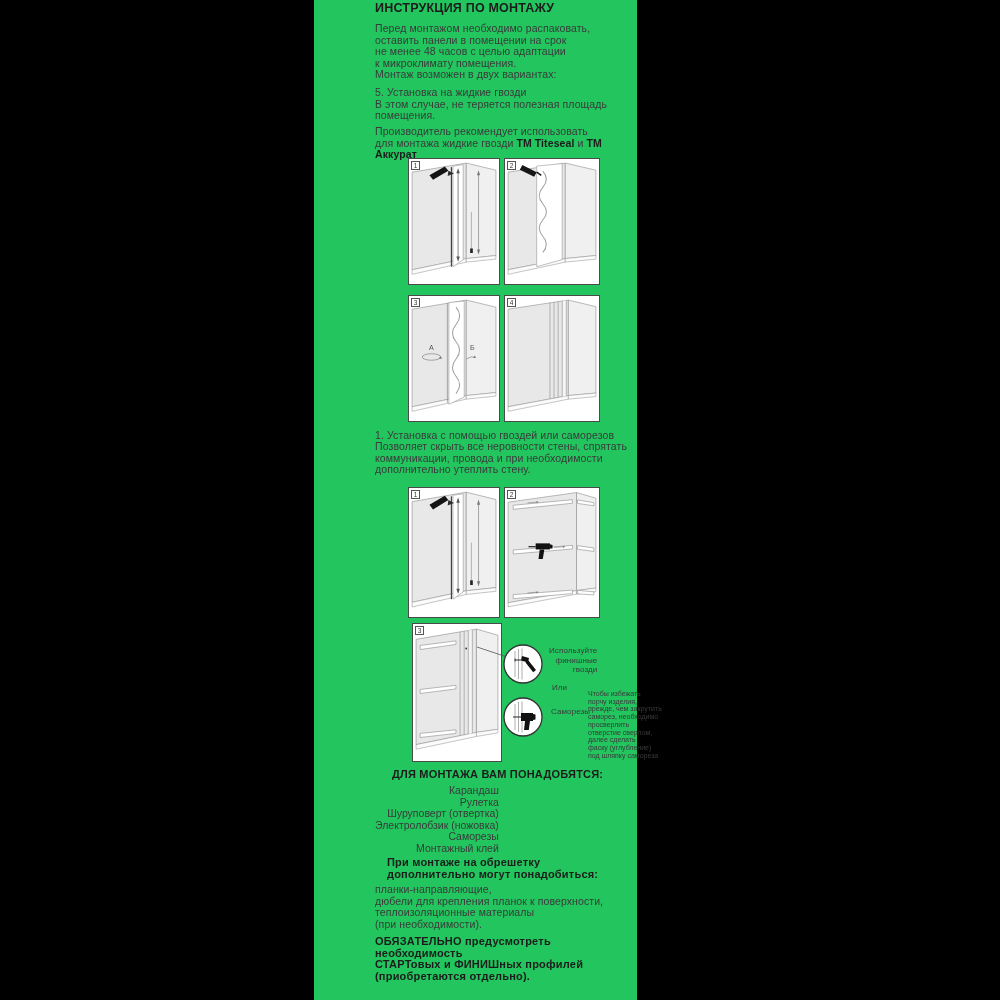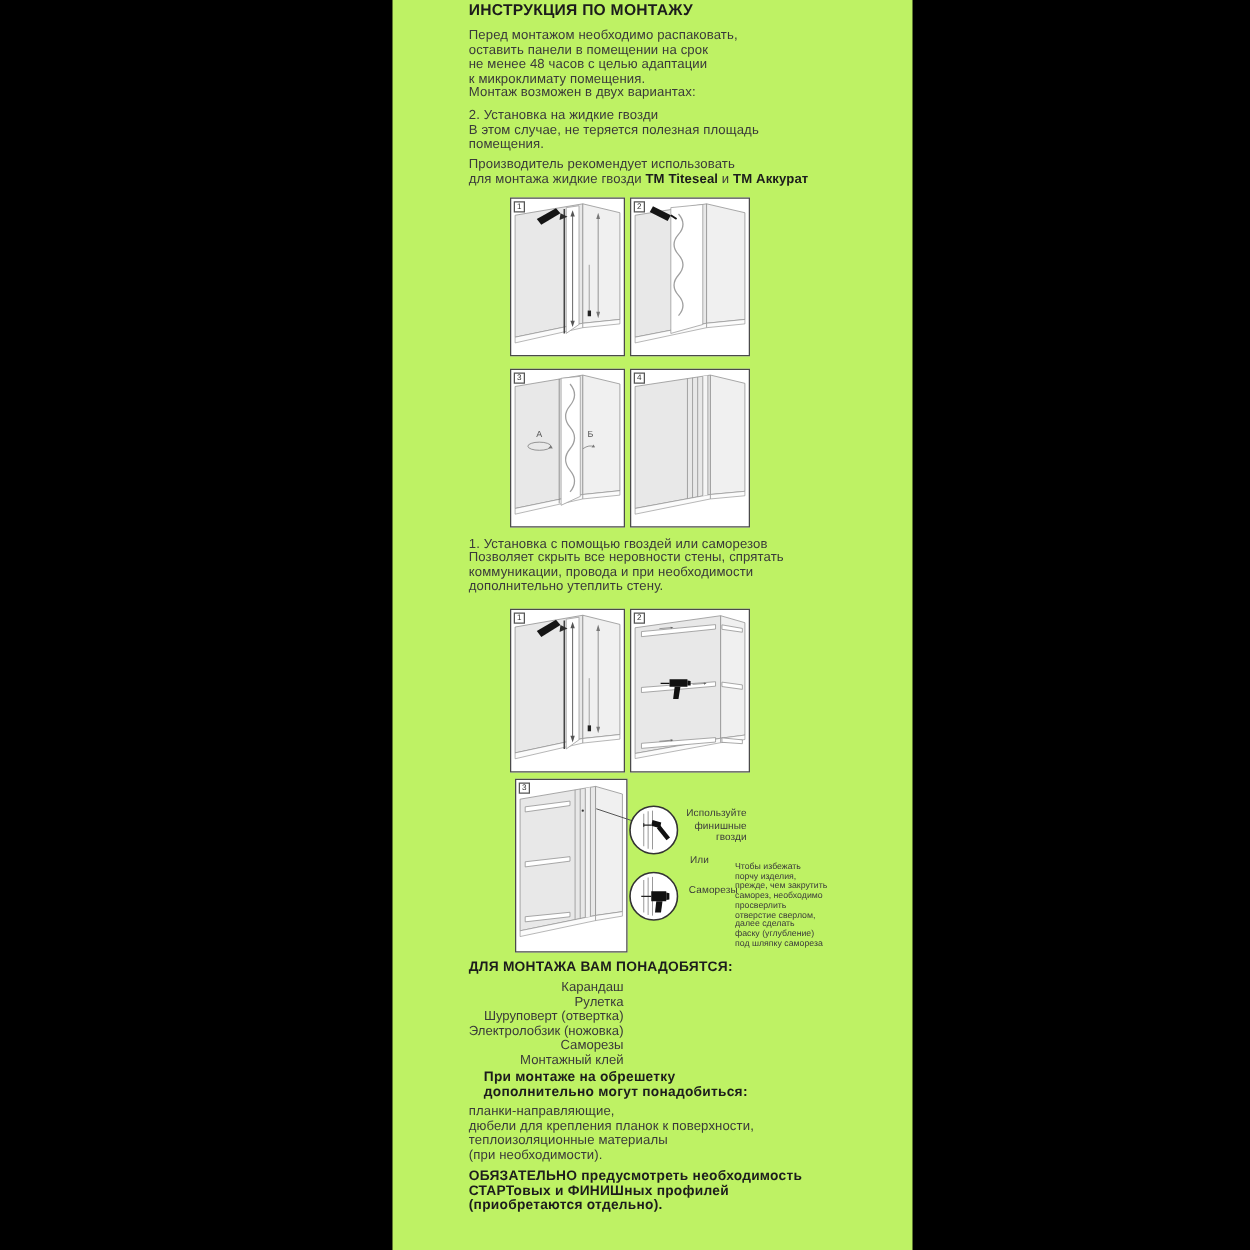--- a/index.html
+++ b/index.html
@@ -1,18 +1,18 @@
 <!DOCTYPE html>
 <html><head>
 <meta charset="utf-8">
 <style>
   html,body { margin:0; padding:0; }
   body { background:#000; font-family:"Liberation Sans", sans-serif; }
   .canvas { position:relative; width:1000px; height:1000px; background:#000; overflow:hidden; }
-  .paper { position:absolute; left:314px; top:0; width:416px; height:1000px; background:#bef264; color:#3a3a3a; }
+  .paper { position:absolute; left:314px; top:0; width:323px; height:1000px; background:#22c55e; color:#3a3a3a; }
   .t { position:absolute; left:61px; white-space:pre-line; font-size:10.5px; line-height:11.5px; letter-spacing:0.1px; }
   .h { font-weight:bold; color:#1c1c1c; letter-spacing:0.2px; }
   .title { font-size:12.5px; }
   .sub { font-size:11px; }
   .b { font-weight:bold; color:#1c1c1c; }
   .callout { font-size:8px; line-height:9.5px; left:auto; }
   .note { font-size:7px; line-height:7.7px; letter-spacing:0; }
   ul.tools { margin:0; padding:0; list-style:none; position:absolute; left:61px; font-size:10.5px; line-height:11.5px;text-align:right; }
   .diag { position:absolute; border:1px solid #4a4a4a; background:#fff; }
   .diag svg { position:absolute; left:0; top:0; width:100%; height:100%; }
@@ -29,21 +29,21 @@
   <div class="paper">
 
     <div class="t h title" style="top:3px;">ИНСТРУКЦИЯ ПО МОНТАЖУ</div>
 
     <div class="t" style="top:23px;">Перед монтажом необходимо распаковать,
 оставить панели в помещении на срок
 не менее 48 часов с целью адаптации
 к микроклимату помещения.
 Монтаж возможен в двух вариантах:</div>
 
-    <div class="t" style="top:87px;">2. Установка на жидкие гвозди</div>
+    <div class="t" style="top:87px;">5. Установка на жидкие гвозди</div>
     <div class="t" style="top:98.5px;">В этом случае, не теряется полезная площадь
 помещения.</div>
 
     <div class="t" style="top:126px;"><span>Производитель рекомендует использовать
 для монтажа жидкие гвозди </span><span class="b">ТМ Titeseal</span><span> и </span><span class="b">ТМ Аккурат</span></div>
 
     <div class="diag" style="left:94px; top:158px; width:90px; height:125px;">
       <div class="step-num">1</div>
       <svg viewBox="0 0 88 123" preserveAspectRatio="none">
         <polygon points="3,13 56,4 56,98 3,109" fill="#e8e8e8" stroke="#8f8f8f" stroke-width="0.6"></polygon>
@@ -236,21 +236,21 @@
     <div class="t note" style="left:274px; top:690px; width:95px;">Чтобы избежать
 порчу изделия,
 прежде, чем закрутить
 саморез, необходимо
 просверлить
 отверстие сверлом,
 далее сделать
 фаску (углубление)
 под шляпку самореза</div>
 
-    <div class="t h sub" style="top:769px;">ДЛЯ МОНТАЖА ВАМ ПОНАДОБЯТСЯ:</div>
+    <div class="t h sub" style="top:769px;margin-left:17px;">ДЛЯ МОНТАЖА ВАМ ПОНАДОБЯТСЯ:</div>
     <ul class="tools" style="top:785px;">
       <li>Карандаш</li>
       <li>Рулетка</li>
       <li>Шуруповерт (отвертка)</li>
       <li>Электролобзик (ножовка)</li>
       <li>Саморезы</li>
       <li>Монтажный клей</li>
     </ul>
 
     <div class="t h sub" style="top:857px;margin-left:12px;">При монтаже на обрешетку

